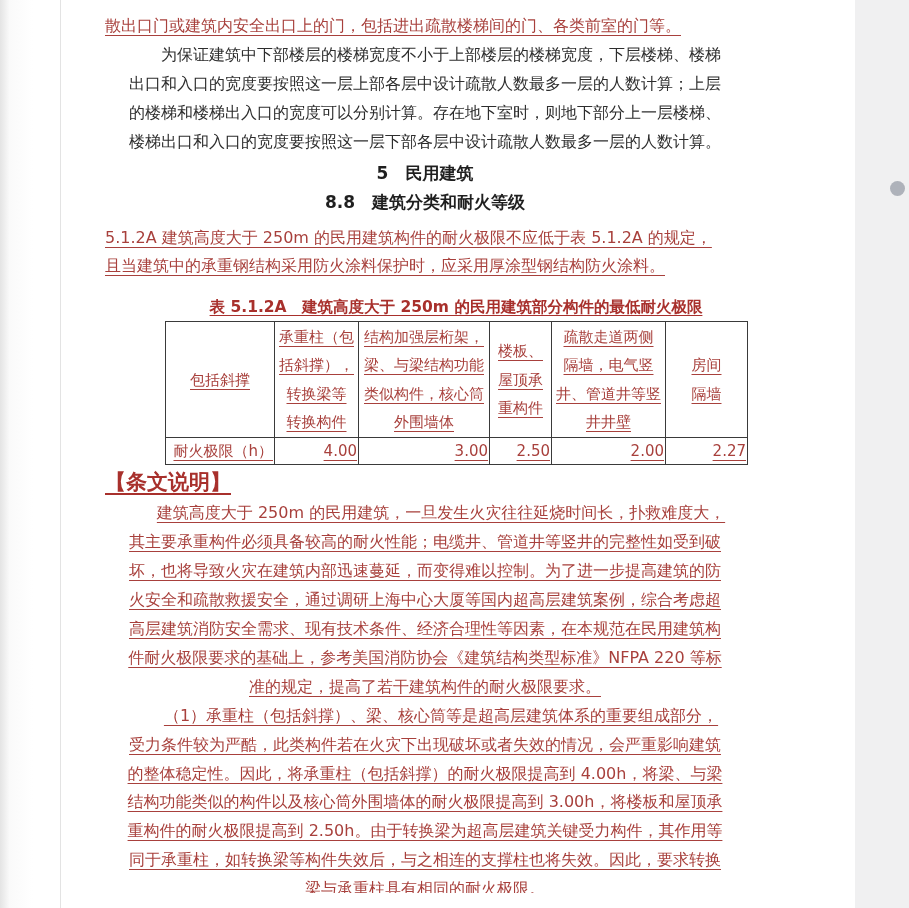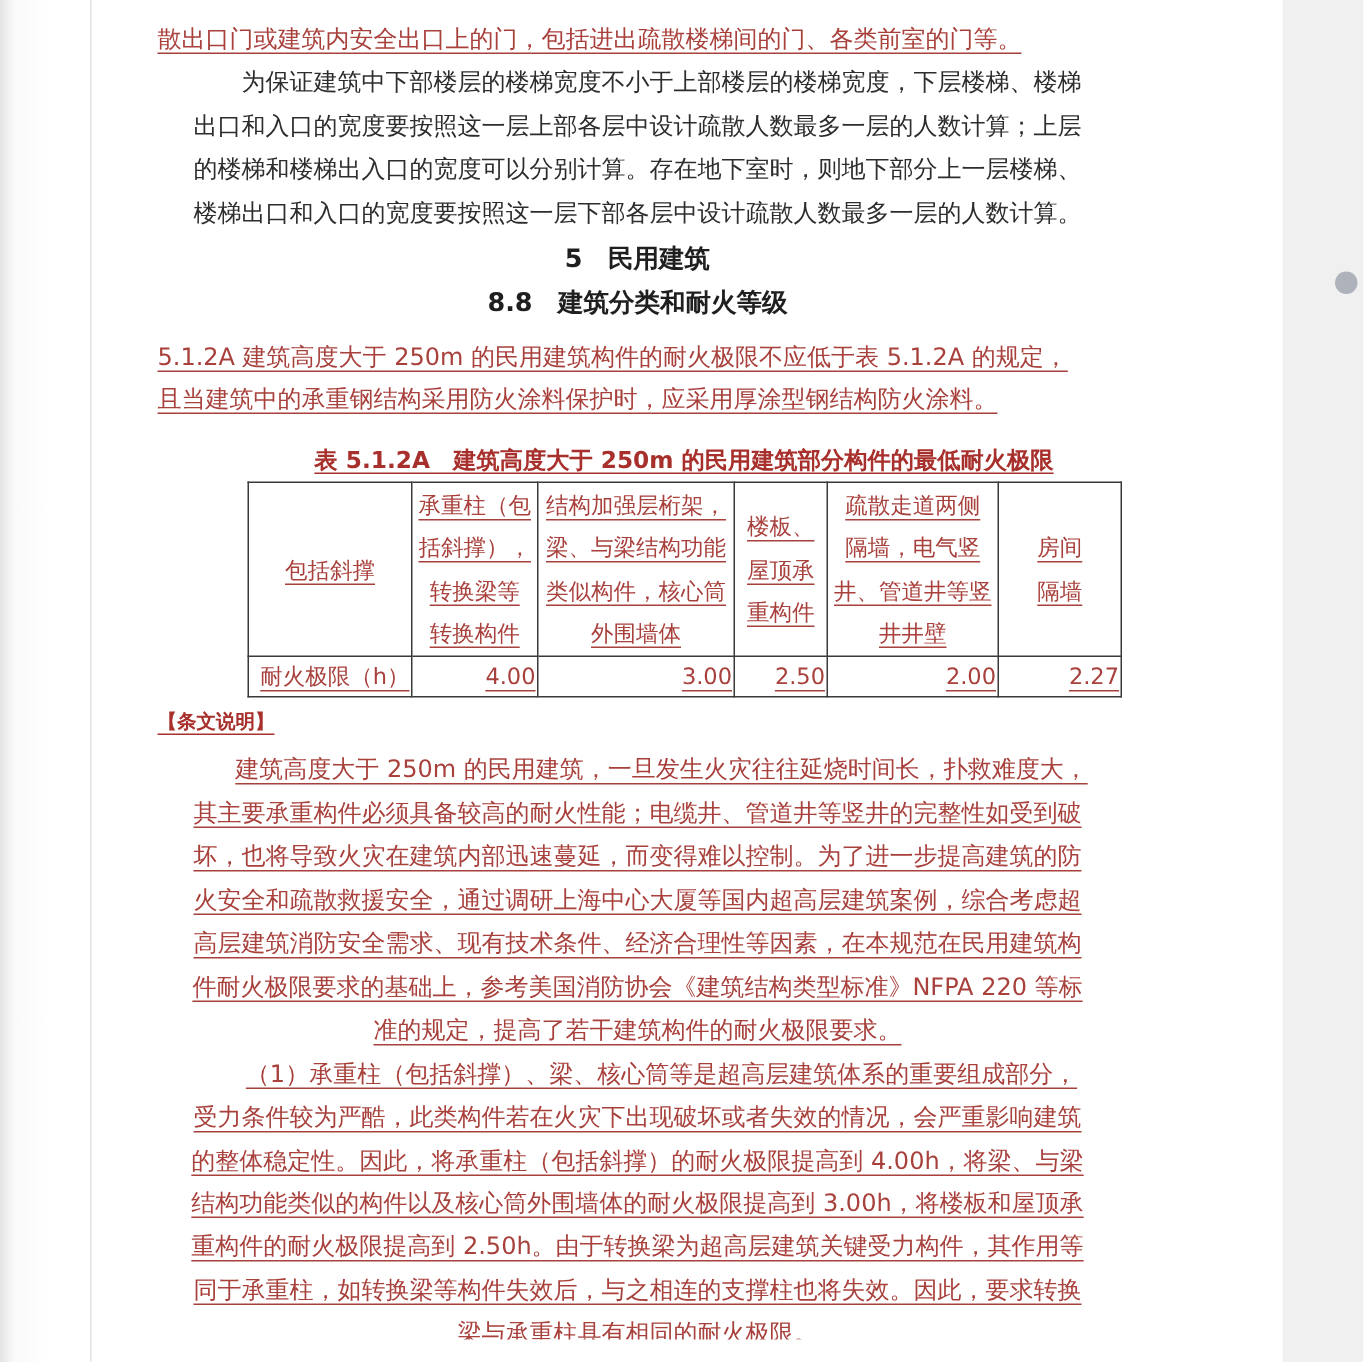--- a/index.html
+++ b/index.html
@@ -73,21 +73,21 @@
     font-size: 15px; line-height: 28.5px;
     color: #a8403c; white-space: pre;
     text-decoration: underline; text-underline-offset: 4px;
     padding: 0 1px; overflow: hidden;
   }
   tr.hdr td { height: 116px; }
   tr.val td { height: 27px; line-height: 26px; text-align: right; }
 
   .commentary-label {
     margin-top: 3px;
-    font-size: 13px; line-height: 28px; font-weight: bold;
+    font-size: 21px; line-height: 28px; font-weight: bold;
     color: #a8302c; white-space: pre;
     text-decoration: underline; text-underline-offset: 4px;
   }
   .commentary { margin-top: 3px; }
 </style>
 </head>
 <body>
 
 <div class="app">
 

